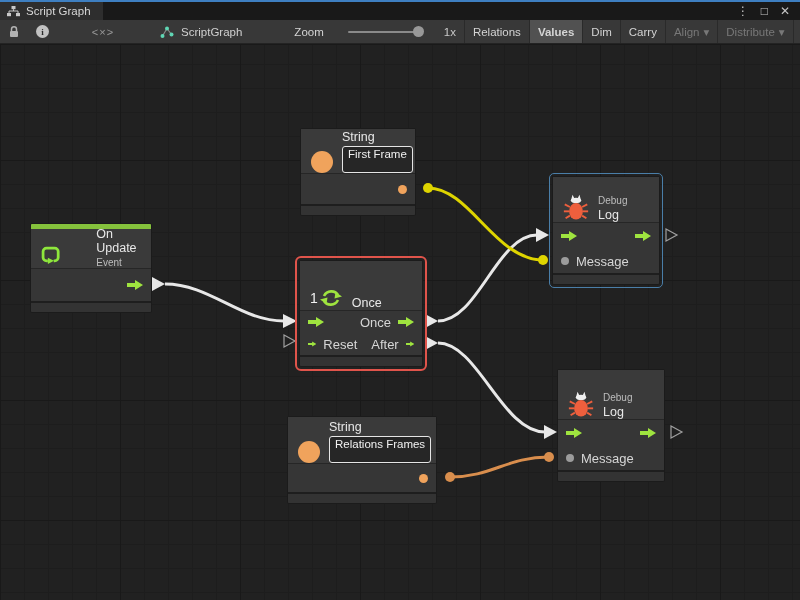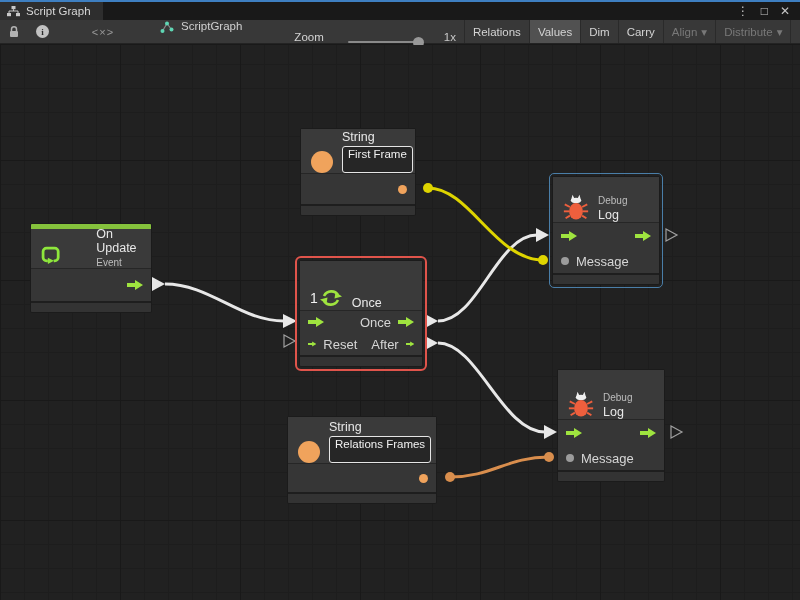--- a/index.html
+++ b/index.html
@@ -15,29 +15,29 @@
   .win-controls { display:flex; align-items:center; gap:12px; padding-right:10px;
                   color:#c4c4c4; font-size:12px; }
   .win-controls span { cursor:default; line-height:1; }
 
   
   .toolbar { height:24px; background:#383838; display:flex; align-items:stretch;
              border-bottom:1px solid #232323; font-size:11.5px; color:#d4d4d4; }
   .tb-sep { width:1px; background:#2a2a2a; }
   .tb-btn { display:flex; align-items:center; justify-content:center; gap:4px;
             padding:0 8px; white-space:nowrap; }
-  .tb-btn.active { background:#515151; }
+  .tb-btn.active { background:#515151;font-weight:bold; }
   .tb-btn.disabled { color:#787878; }
   .tb-icon-btn { width:30px; display:flex; align-items:center; justify-content:center; }
   .code-glyph { color:#9a9a9a; font-size:11px; letter-spacing:1px; width:76px; text-align:center; }
   .info-circle { width:13px; height:13px; border-radius:50%; background:#c2c2c2; color:#2b2b2b;
                  font-size:9px; font-weight:bold; display:flex; align-items:center;
                  justify-content:center; font-family:"Liberation Serif", serif; }
-  .graph-name { display:flex; gap:6px; padding:0 10px; color:#d0d0d0; }
-  .zoom-group { display:flex; align-items:flex-end; gap:24px; margin-left:34px; padding:0 8px; }
+  .graph-name { display:flex; align-items:center; gap:6px; padding:0 10px; color:#d0d0d0; }
+  .zoom-group { display:flex; align-items:center; gap:24px; margin-left:34px; padding:0 8px; }
   .zoom-track { position:relative; width:72px; height:2px; background:#8a8a8a; border-radius:1px; }
   .zoom-handle { position:absolute; right:-4px; top:-4.5px; width:11px; height:11px;
                  border-radius:50%; background:#989898; }
   .zoom-value { color:#c8c8c8; }
   .tb-right { margin-left:auto; display:flex; align-items:stretch; }
 
   
   .canvas { position:absolute; left:0; top:45px; width:800px; height:555px;
             background-color:#212121;
             background-image:

